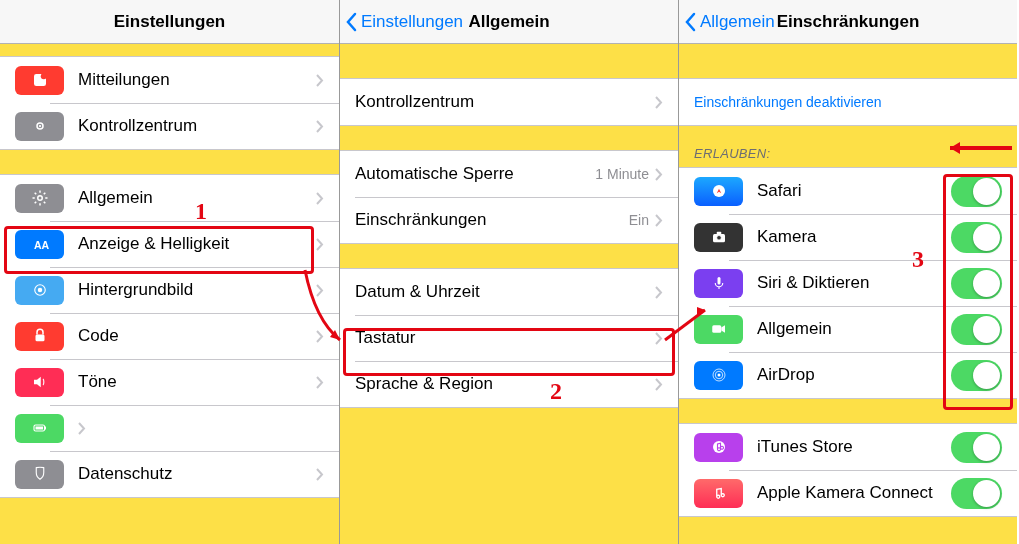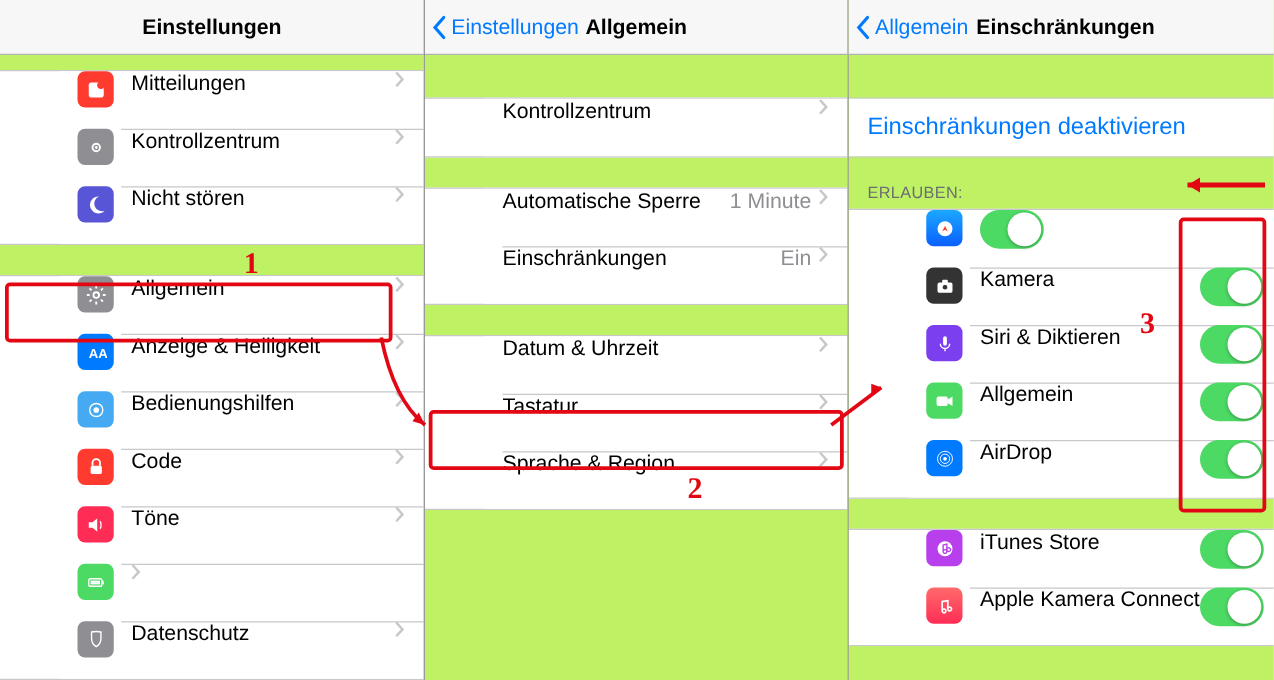--- a/index.html
+++ b/index.html
@@ -1,51 +1,51 @@
 <!DOCTYPE html>
 <html><head>
 <meta charset="utf-8">
 <style>
   *{box-sizing:border-box;margin:0;padding:0;font-family:-apple-system,"Helvetica Neue",Arial,sans-serif;-webkit-font-smoothing:antialiased;}
   body{background:#fff;width:1019px;height:544px;overflow:hidden;position:relative;}
   .wrap{display:flex;height:100%;}
-  .pane{flex:0 0 339px;height:100%;background:#bef264;display:flex;flex-direction:column;position:relative;}
+  .pane{flex:0 0 339px;height:100%;background:#fde047;display:flex;flex-direction:column;position:relative;}
   .pane + .pane{border-left:1px solid #999;}
   .nav{height:44px;border-bottom:1px solid #b2b2b2;background:#f7f7f7;display:flex;align-items:center;justify-content:center;position:relative;}
   .nav .title{font-size:17px;font-weight:600;color:#000;}
   .nav .back{position:absolute;left:5px;display:flex;align-items:center;color:#007aff;font-size:17px;cursor:pointer;}
   .nav .back svg{width:12px;height:20px;margin-right:4px;}
   .list{overflow:hidden;}
   .group{margin-top:24px;background:#fff;border-top:1px solid #c8c7cc;border-bottom:1px solid #c8c7cc;}
   .group.first{margin-top:12px;}
-  .row{height:46px;display:flex;padding:0 15px;position:relative;background:#fff;cursor:pointer;margin-left:47px;}
+  .row{height:46px;display:flex;align-items:center;padding:0 15px;position:relative;background:#fff;cursor:pointer;}
   .row + .row::before{content:"";position:absolute;top:0;left:50px;right:0;height:1px;background:#c8c7cc;}
   .pane2 .row + .row::before, .row.noicon + .row.noicon::before{left:15px;}
-  .row .ic{width:29px;height:29px;border-radius:6px;margin-right:14px;display:flex;align-items:center;justify-content:center;flex-shrink:0;}
+  .row .ic{width:49px;height:29px;border-radius:6px;margin-right:14px;display:flex;align-items:center;justify-content:center;flex-shrink:0;}
   .row .lbl{flex:1;font-size:17px;color:#000;white-space:nowrap;}
-  .row .val{font-size:17px;color:#8e8e93;margin-right:6px;}
+  .row .val{font-size:14px;color:#8e8e93;margin-right:6px;}
   .row .chev{color:#c7c7cc;}
   .row .chev svg{width:8px;height:13px;display:block;}
   .toggle{width:51px;height:31px;border-radius:16px;background:#4cd964;position:relative;flex-shrink:0;}
   .toggle::after{content:"";position:absolute;right:2px;top:2px;width:27px;height:27px;border-radius:50%;background:#fff;box-shadow:0 1px 3px rgba(0,0,0,.3);}
-  .link-row{height:46px;display:flex;align-items:center;padding:0 15px;background:#fff;color:#007aff;font-size:19px;cursor:pointer;}
+  .link-row{height:46px;display:flex;align-items:center;padding:0 15px;background:#fff;color:#007aff;font-size:14px;cursor:pointer;}
   
   .hl{position:absolute;border:3px solid #e30613;border-radius:4px;pointer-events:none;}
   .num{position:absolute;color:#e30613;font-weight:700;font-size:24px;font-family:Georgia,serif;pointer-events:none;}
   .arrow{position:absolute;pointer-events:none;}
   
   .ic-gray{background:#8e8e93;}
   .ic-red{background:#ff3b30;}
   .ic-purple{background:#5856d6;}
   .ic-blue{background:#007aff;}
   .ic-pink{background:#ff2d55;}
   .ic-green{background:#4cd964;}
   .ic-dark{background:#333;}
   .ic svg{width:18px;height:18px;fill:#fff;}
-  .sectionhdr{font-size:13px;color:#6d6d72;padding:20px 15px 6px;letter-spacing:0.3px;}
+  .sectionhdr{font-size:13px;color:#6d6d72;padding:20px 15px 6px;letter-spacing:0.3px;font-style:italic;}
 </style>
 </head>
 <body>
 
 <div class="wrap">
 
 <div class="pane">
   <div class="nav">
     <span class="title">Einstellungen</span>
   </div>
@@ -72,33 +72,20 @@
                 <circle cx="12" cy="12" r="1.5"></circle>
               </svg>
             </span>
         <span class="lbl">Kontrollzentrum</span>
         <span class="chev">
               <svg viewBox="0 0 8 13">
                 <path d="M1 1l5 5.5L1 12" stroke="#c7c7cc" stroke-width="2" fill="none"></path>
               </svg>
             </span>
       </div>
-      <div class="row">
-        <span class="ic ic-purple">
-              <svg viewBox="0 0 24 24">
-                <path d="M15 3a9 9 0 1 0 6 15 7 7 0 0 1-6-15z"></path>
-              </svg>
-            </span>
-        <span class="lbl">Nicht stören</span>
-        <span class="chev">
-              <svg viewBox="0 0 8 13">
-                <path d="M1 1l5 5.5L1 12" stroke="#c7c7cc" stroke-width="2" fill="none"></path>
-              </svg>
-            </span>
-      </div>
     </div>
 
     <div class="group">
       <div class="row">
         <span class="ic ic-gray">
               <svg viewBox="0 0 24 24">
                 <circle cx="12" cy="12" r="3" fill="none" stroke="#fff" stroke-width="2"></circle>
                 <path d="M12 2v3M12 19v3M2 12h3M19 12h3M4.9 4.9l2.1 2.1M17 17l2.1 2.1M4.9 19.1L7 17M17 7l2.1-2.1" stroke="#fff" stroke-width="2"></path>
               </svg>
             </span>
@@ -122,21 +109,21 @@
               </svg>
             </span>
       </div>
       <div class="row">
         <span class="ic" style="background:#45aaf2">
               <svg viewBox="0 0 24 24">
                 <circle cx="12" cy="12" r="7" fill="none" stroke="#fff" stroke-width="1.5"></circle>
                 <circle cx="12" cy="12" r="3" fill="#fff"></circle>
               </svg>
             </span>
-        <span class="lbl">Bedienungshilfen</span>
+        <span class="lbl">Hintergrundbild</span>
         <span class="chev">
               <svg viewBox="0 0 8 13">
                 <path d="M1 1l5 5.5L1 12" stroke="#c7c7cc" stroke-width="2" fill="none"></path>
               </svg>
             </span>
       </div>
       <div class="row">
         <span class="ic ic-red">
               <svg viewBox="0 0 24 24">
                 <rect x="6" y="10" width="12" height="9" rx="2"></rect>
@@ -283,20 +270,21 @@
     </div>
     <div class="sectionhdr">ERLAUBEN:</div>
     <div class="group" style="margin-top:0">
       <div class="row">
         <span class="ic" style="background:linear-gradient(#1ca8ff,#0a5fff)">
               <svg viewBox="0 0 24 24">
                 <circle cx="12" cy="12" r="8" fill="#fff"></circle>
                 <path d="M9 15l3-6 3 6-3-2z" fill="#ff3b30"></path>
               </svg>
             </span>
+        <span class="lbl">Safari</span>
         <span class="toggle"></span>
       </div>
       <div class="row">
         <span class="ic ic-dark">
               <svg viewBox="0 0 24 24">
                 <rect x="4" y="8" width="16" height="11" rx="2"></rect>
                 <circle cx="12" cy="13" r="3" fill="#333" stroke="#fff"></circle>
                 <rect x="9" y="5" width="6" height="4" rx="1"></rect>
               </svg>
             </span>

